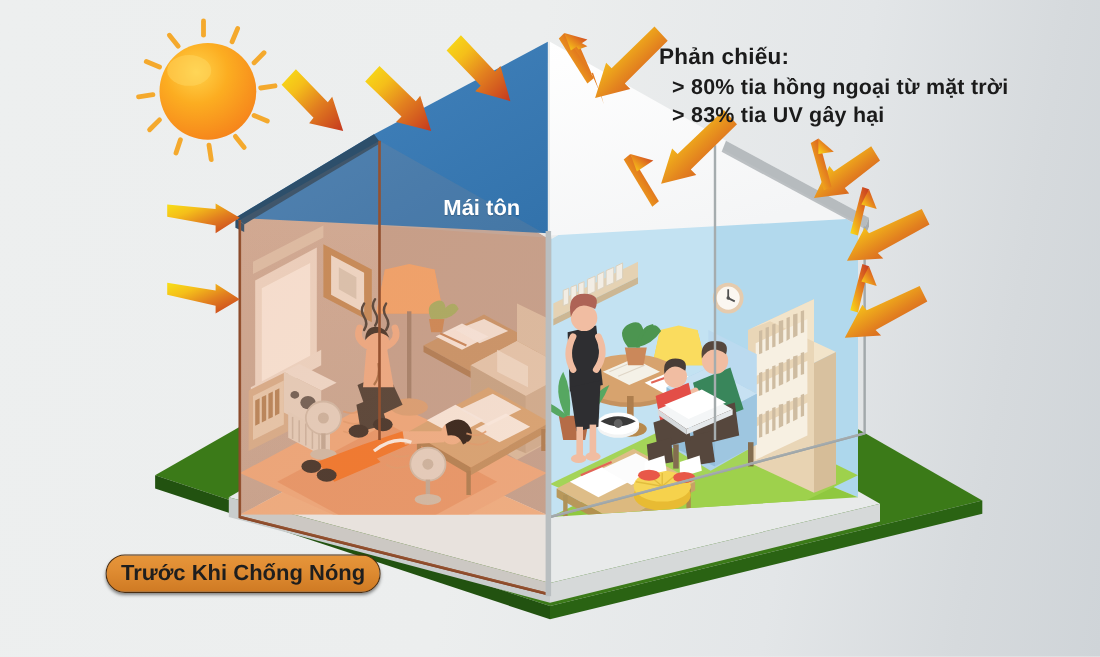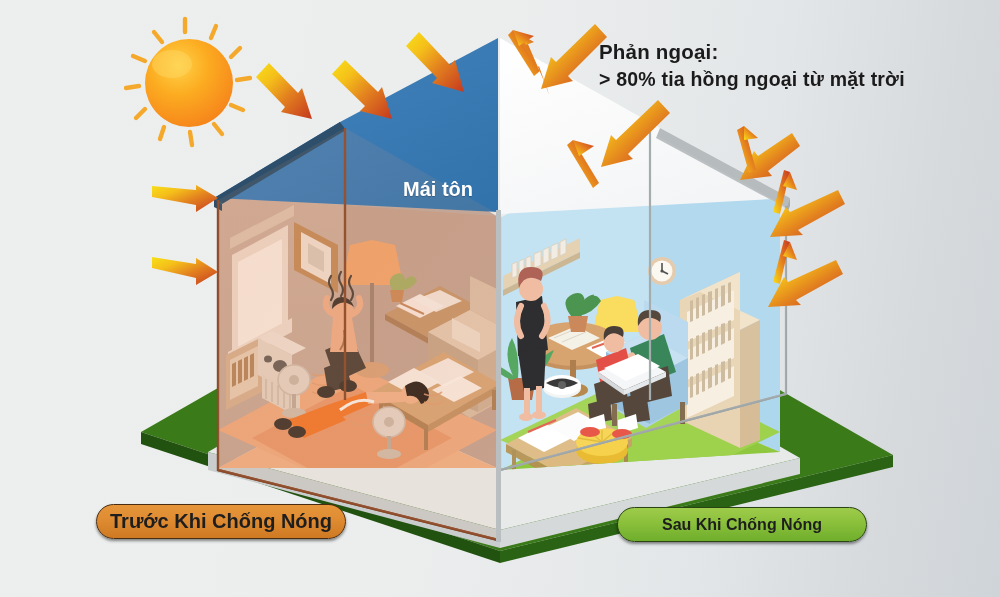--- a/index.html
+++ b/index.html
@@ -16,21 +16,21 @@
   #scene{position:absolute;inset:0;}
   .txt{position:absolute;}
 
   
   #reflect-block{
     left:599px;top:38px;width:330px;
     color:#1b1b1b;font-weight:bold;
     line-height:1.33;letter-spacing:.2px;
   }
   #reflect-title{font-size:20.5px;margin-bottom:2px;}
-  .reflect-line{font-size:19.5px;white-space:nowrap;}
+  .reflect-line{font-size:19.5px;white-space:nowrap;margin-left:12px;}
 
   
   #roof-label{
     left:403px;top:178px;color:#ffffff;
     font-size:20px;font-weight:bold;
     text-shadow:0 1px 1px rgba(0,0,0,.22);
   }
 
   
   .pill{
@@ -564,21 +564,21 @@
       <g fill="url(#gArrowUp)">
         <polygon points="790,242 780,284 773,282 784,240"></polygon>
         <polygon points="790,242 797,260 783,256"></polygon>
       </g>
     </g>
   </svg>
 
   <div id="roof-label" class="txt">Mái tôn</div>
 
   <div id="reflect-block" class="txt">
-    <div id="reflect-title">Phản ngoại:</div>
+    <div id="reflect-title">Phản chiếu:</div>
     <div class="reflect-line">&gt; 80% tia hồng ngoại từ mặt trời</div>
+    <div class="reflect-line">&gt; 83% tia UV gây hại</div>
   </div>
 
   <div id="pill-before" class="pill">Trước Khi Chống Nóng</div>
 
-  <div id="pill-after" class="pill">Sau Khi Chống Nóng</div>
 
 </div>
 
 </body></html>

